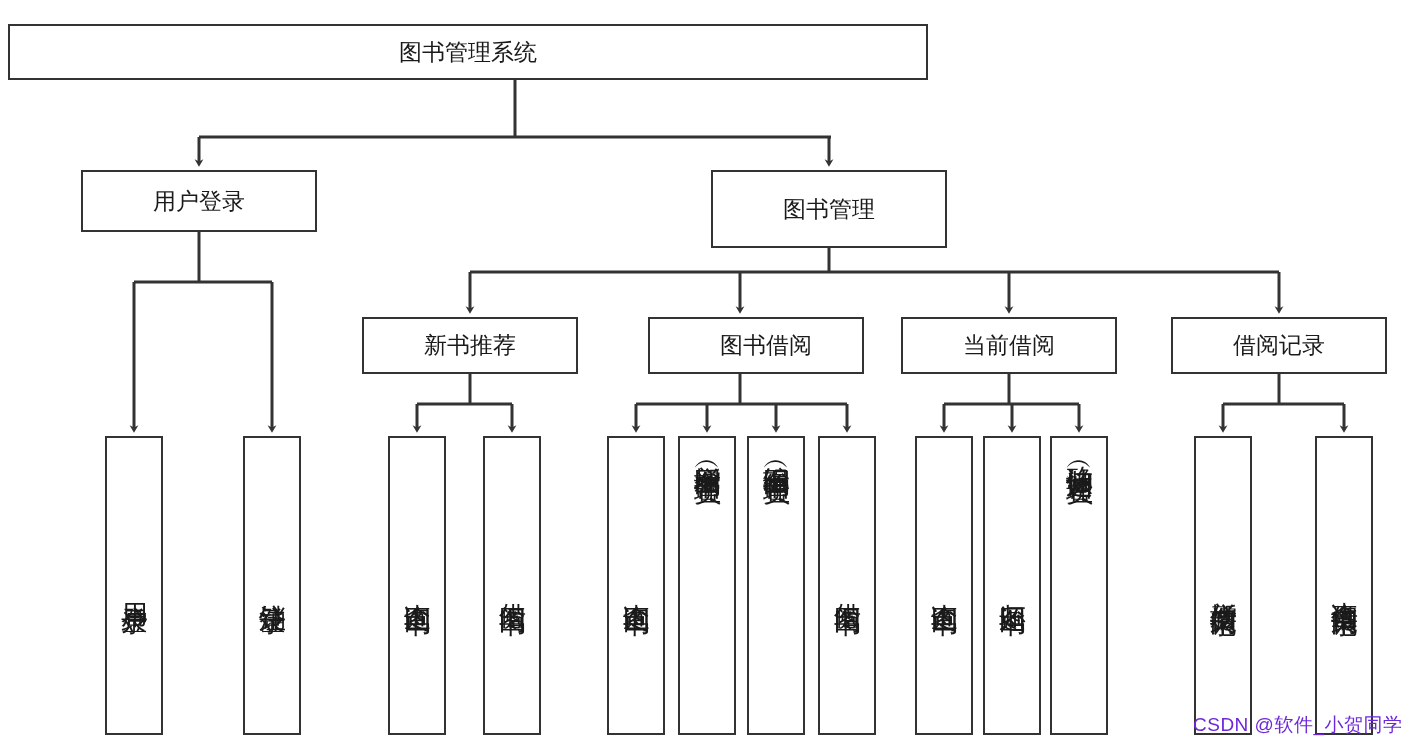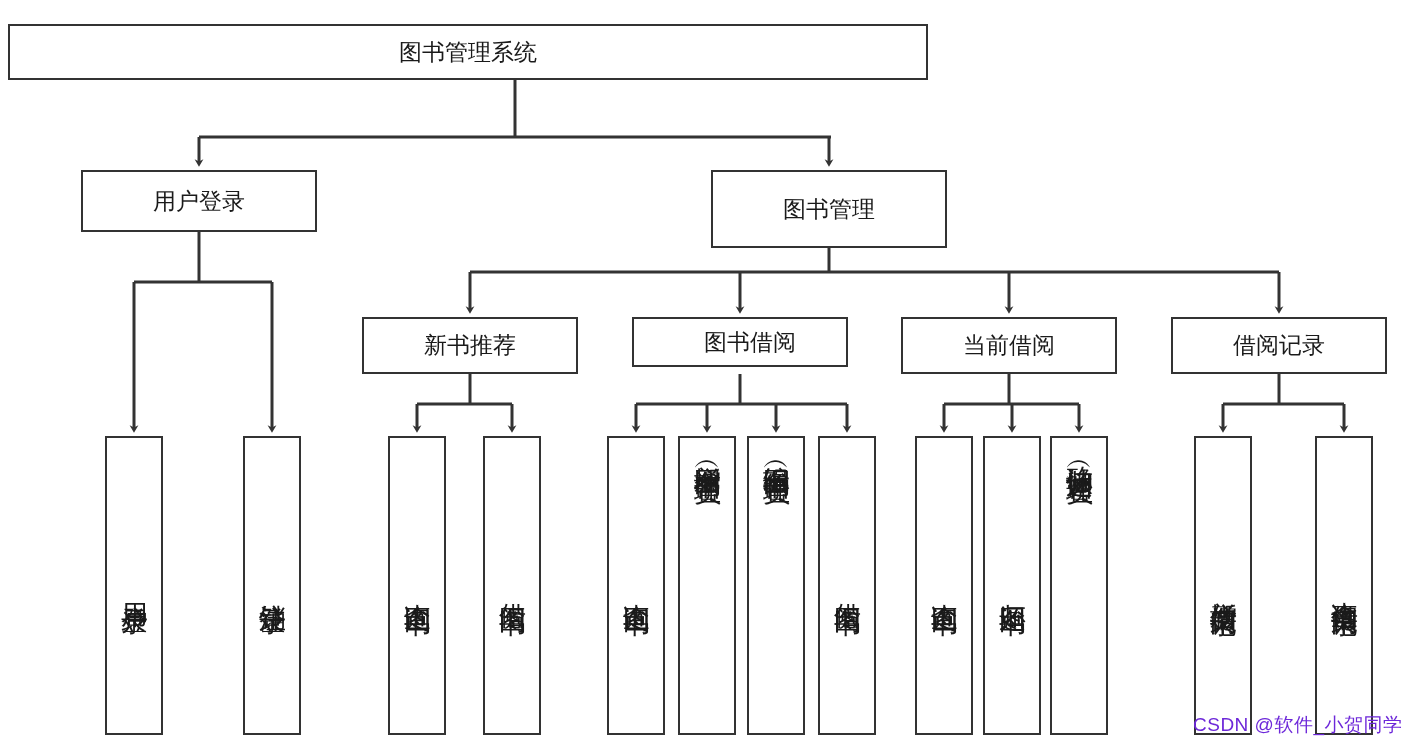--- a/index.html
+++ b/index.html
@@ -146,21 +146,21 @@
   <div class="node h" style="left:81px; top:170px; width:236px; height:62px;">
     <span class="node-label">用户登录</span>
   </div>
   <div class="node h" style="left:711px; top:170px; width:236px; height:78px;">
     <span class="node-label">图书管理</span>
   </div>
 
   <div class="node h" style="left:362px; top:317px; width:216px; height:57px;">
     <span class="node-label">新书推荐</span>
   </div>
-  <div class="node h" style="left:632px; top:317px; width:216px; height:50px;padding-left:20px;">
+  <div class="node h" style="left:648px; top:317px; width:216px; height:57px;padding-left:20px;">
     <span class="node-label">图书借阅</span>
   </div>
   <div class="node h" style="left:901px; top:317px; width:216px; height:57px;">
     <span class="node-label">当前借阅</span>
   </div>
   <div class="node h" style="left:1171px; top:317px; width:216px; height:57px;">
     <span class="node-label">借阅记录</span>
   </div>
 
   <div class="node v center" style="left:105px; top:436px; width:58px; height:299px;">

